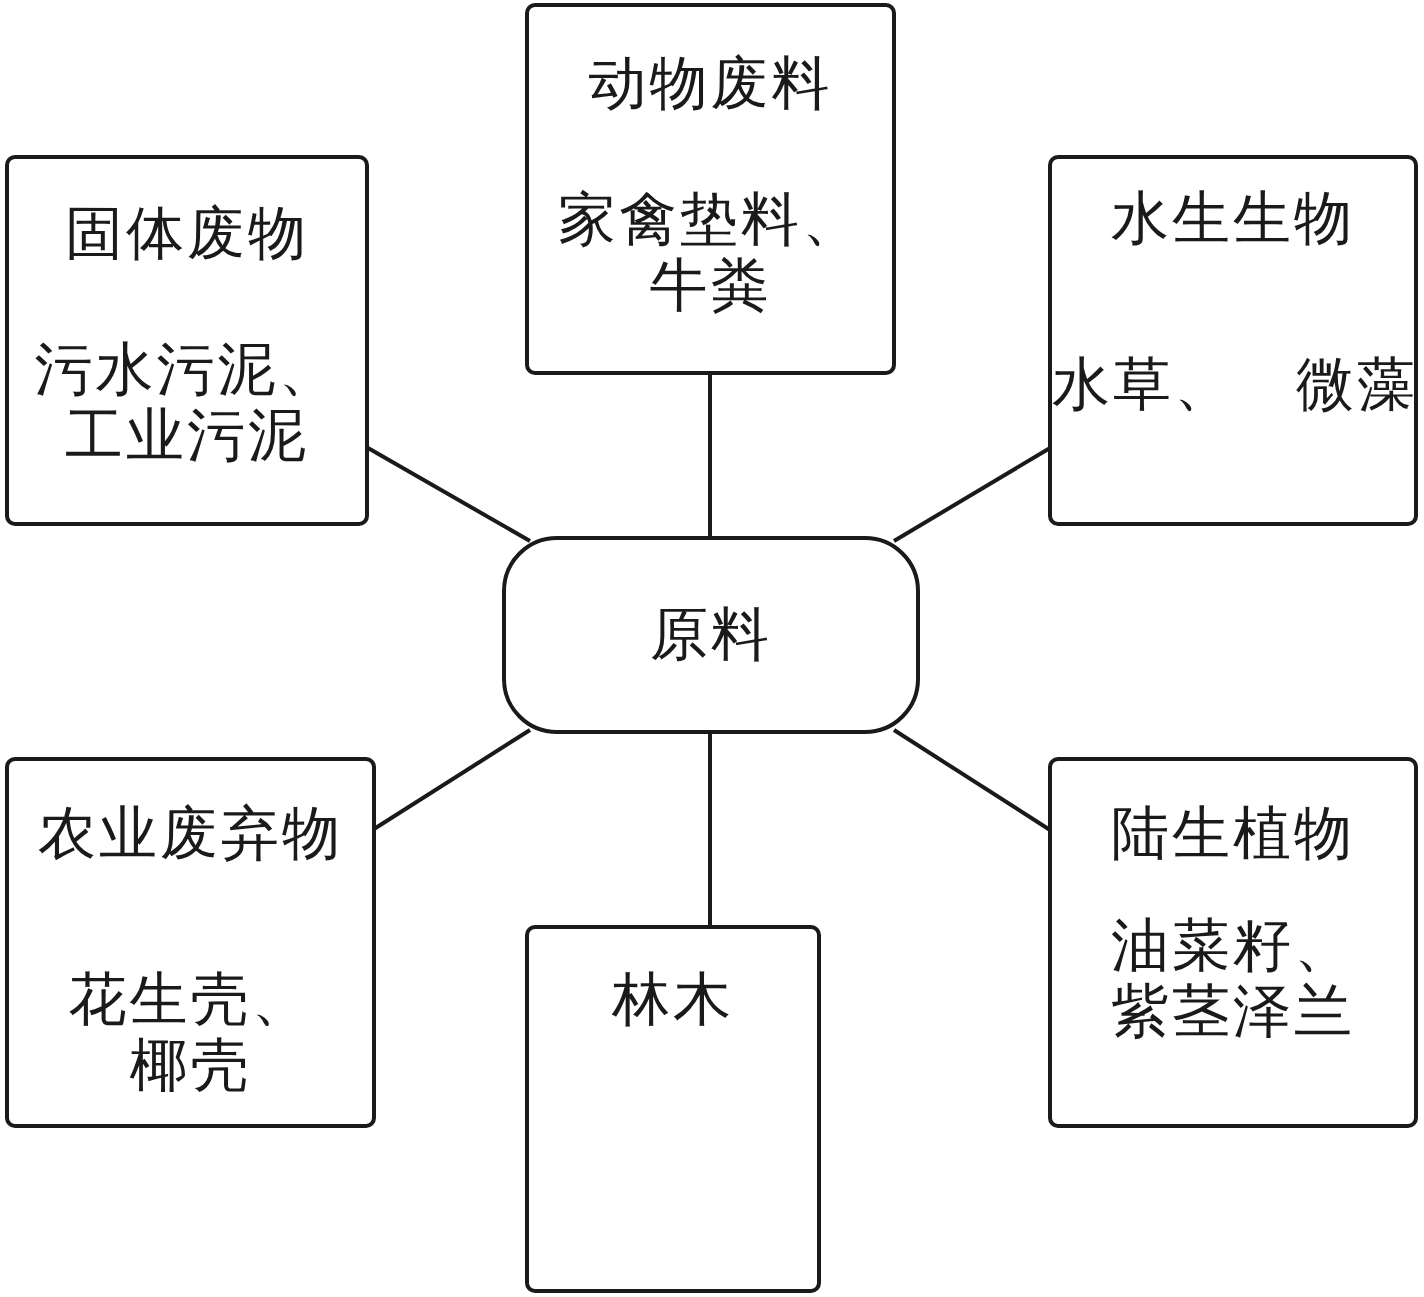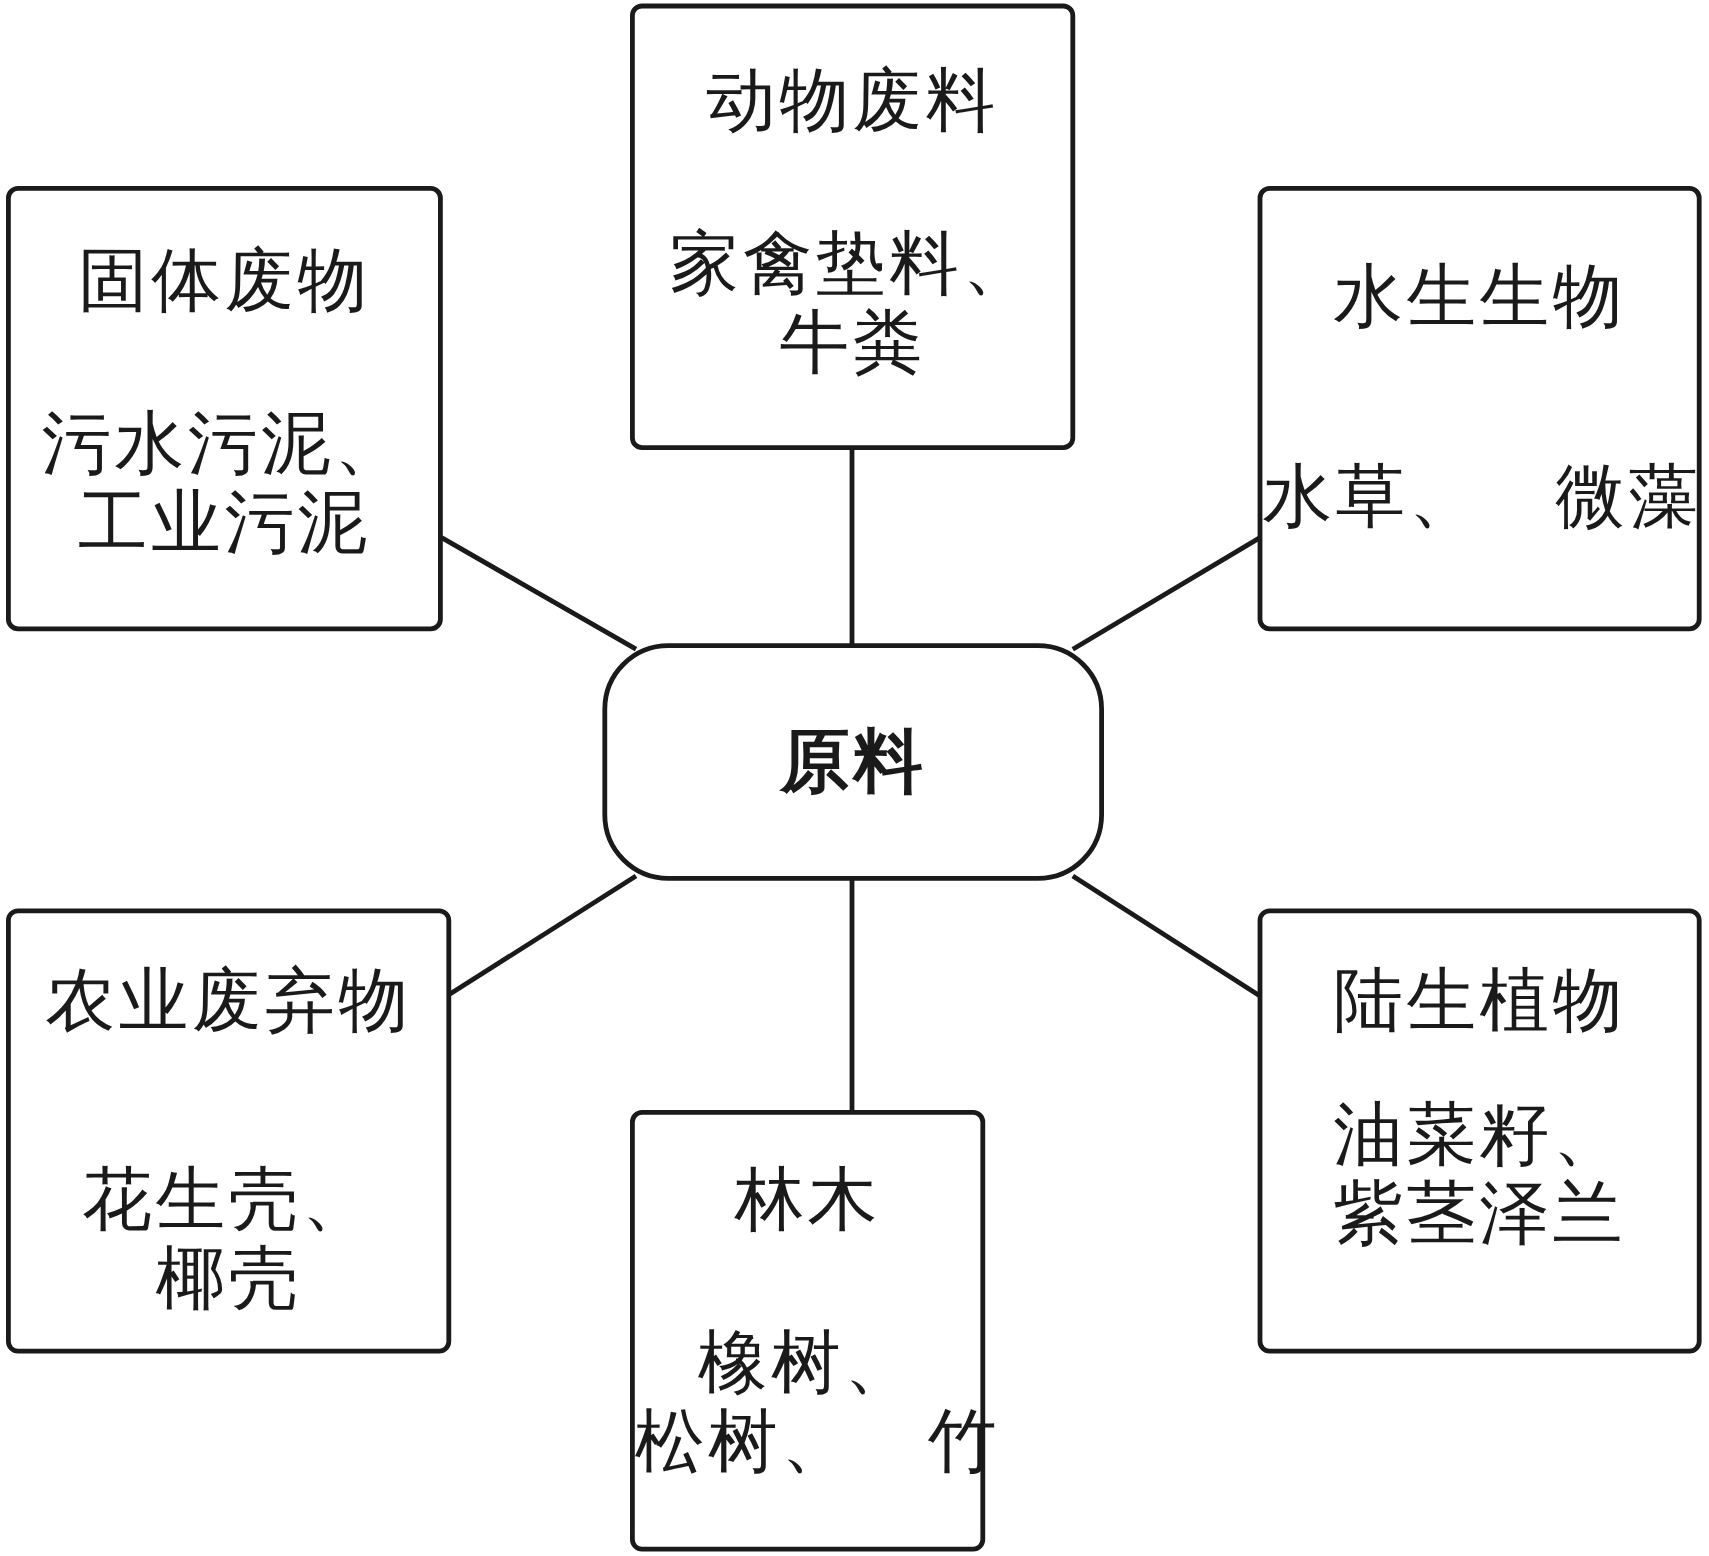--- a/index.html
+++ b/index.html
@@ -48,23 +48,23 @@
   }
   .node-items.gap-sm {
     margin-top: 46px;
   }
   .item-line {
     white-space: pre;
   }
   
   .node-animal      { left: 525px;  top: 3px;    width: 371px; height: 372px; padding-top: 44px; }
   .node-solid       { left: 5px;    top: 155px;  width: 364px; height: 371px; padding-top: 42px; }
-  .node-aquatic     { left: 1048px; top: 155px;  width: 370px; height: 371px; padding-top: 56px; }
+  .node-aquatic     { left: 1048px; top: 155px;  width: 370px; height: 371px; padding-top: 27px; }
   .node-center      { left: 502px;  top: 536px;  width: 418px; height: 198px; border-radius: 55px;
-                      display: flex; align-items: center; justify-content: center; font-weight: bold; }
+                      display: flex; align-items: center; justify-content: center; }
   .node-agri        { left: 5px;    top: 757px;  width: 371px; height: 371px; padding-top: 40px; }
   .node-forest      { left: 525px;  top: 925px;  width: 296px; height: 368px; padding-top: 38px; }
   .node-terrestrial { left: 1048px; top: 757px;  width: 370px; height: 371px; padding-top: 40px; }
 </style>
 </head>
 <body>
 
 <div class="canvas">
 
   <svg class="connector-layer" viewBox="0 0 1424 1297" xmlns="http://www.w3.org/2000/svg">
@@ -106,24 +106,20 @@
   <div class="node node-agri">
     <div class="node-title">农业废弃物</div>
     <div class="node-items gap-md">
       <div class="item-line">花生壳、</div>
       <div class="item-line">椰壳</div>
     </div>
   </div>
 
   <div class="node node-forest">
     <div class="node-title">林木</div>
-    <div class="node-items">
-      <div class="item-line">橡树、</div>
-      <div class="item-line">松树、　竹</div>
-    </div>
   </div>
 
   <div class="node node-terrestrial">
     <div class="node-title">陆生植物</div>
     <div class="node-items gap-sm">
       <div class="item-line">油菜籽、</div>
       <div class="item-line">紫茎泽兰</div>
     </div>
   </div>
 

